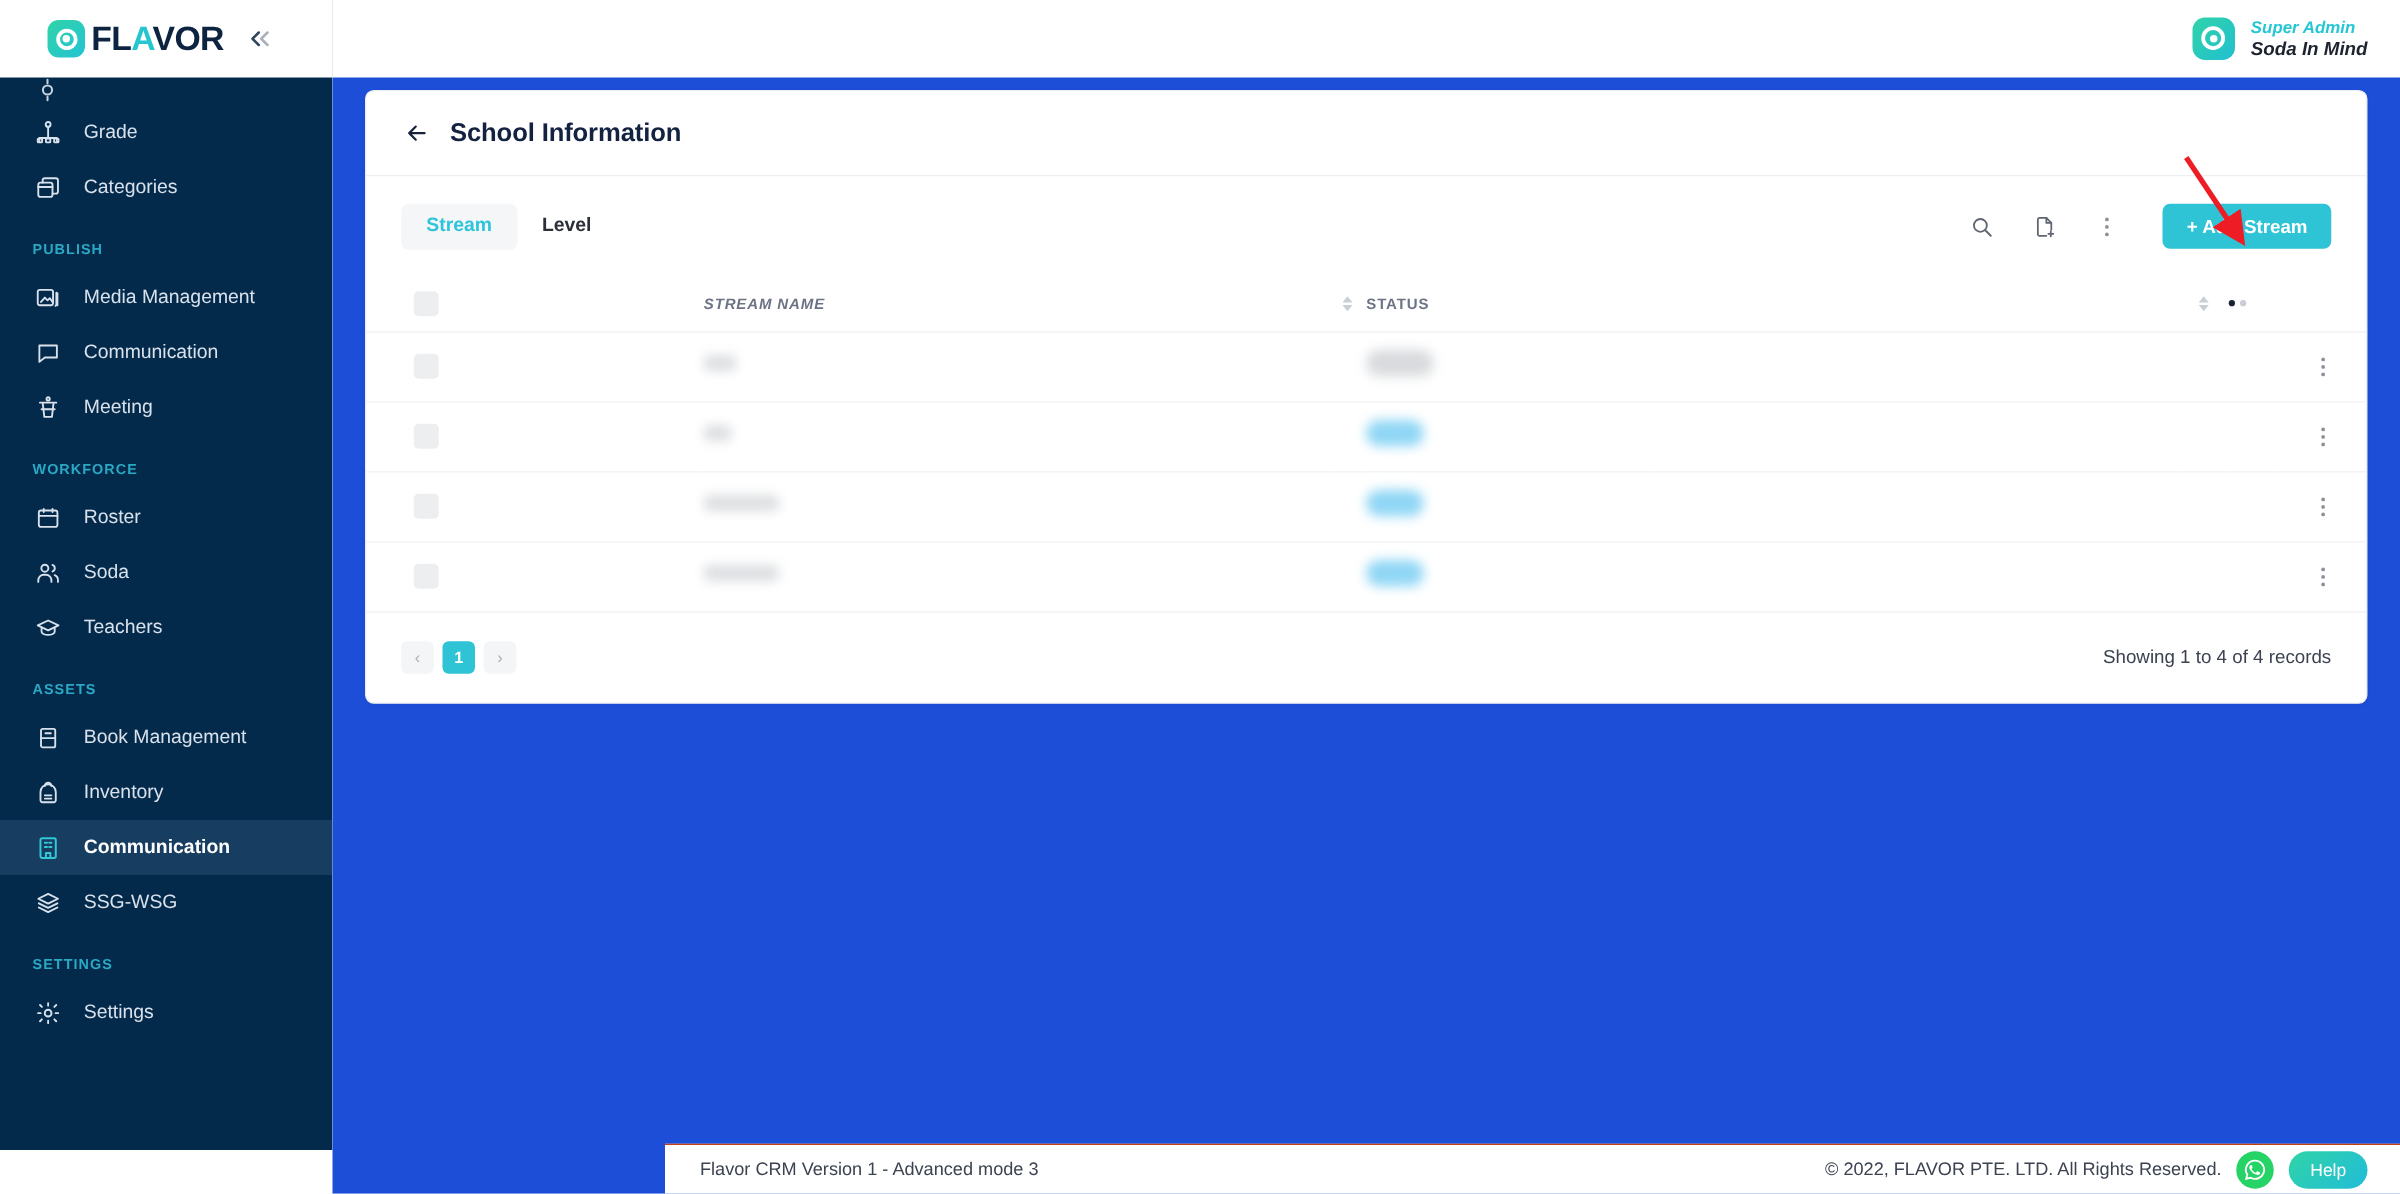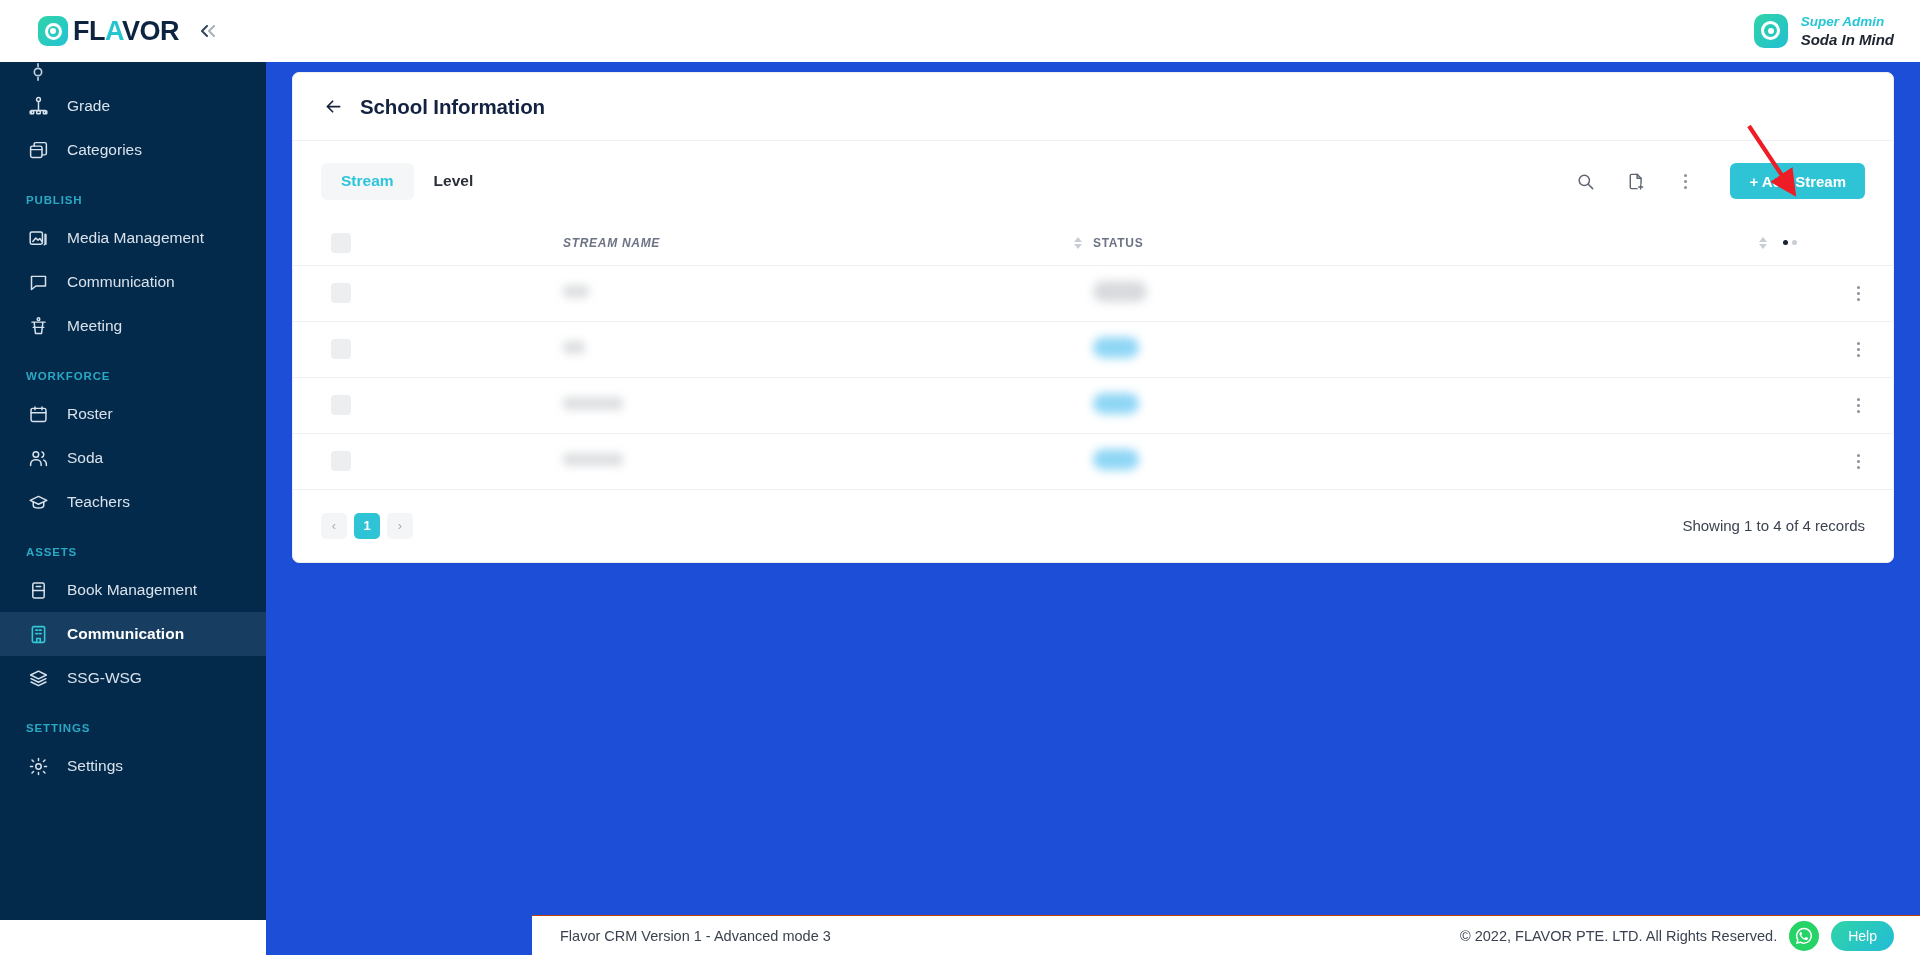--- a/index.html
+++ b/index.html
@@ -374,20 +374,30 @@
 
         <div class="nav-group">ASSETS</div>
         <div class="nav-item">
           <span class="ico">
             <svg width="21" height="21" viewBox="0 0 24 24" fill="none" stroke="#d9e2ec" stroke-width="1.7" stroke-linecap="round" stroke-linejoin="round">
               <rect x="5.5" y="3.5" width="13" height="17" rx="1.6"></rect>
               <path d="M5.5 12h13M9.5 7.5h5"></path>
             </svg>
           </span>
           <span class="lbl">Book Management</span>
+        </div>
+        <div class="nav-item">
+          <span class="ico">
+            <svg width="21" height="21" viewBox="0 0 24 24" fill="none" stroke="#d9e2ec" stroke-width="1.7" stroke-linecap="round" stroke-linejoin="round">
+              <path d="M9 5.5a3 3 0 0 1 6 0"></path>
+              <path d="M5 11a6 6 0 0 1 14 0v7.5a1.8 1.8 0 0 1-1.8 1.8H6.8A1.8 1.8 0 0 1 5 18.5z"></path>
+              <path d="M9 14h6M9 17h6"></path>
+            </svg>
+          </span>
+          <span class="lbl">Inventory</span>
         </div>
         <div class="nav-item active">
           <span class="ico">
             <svg width="21" height="21" viewBox="0 0 24 24" fill="none" stroke="#31c8d8" stroke-width="1.8" stroke-linecap="round" stroke-linejoin="round">
               <rect x="5" y="3" width="14" height="18" rx="1.5"></rect>
               <path d="M9 7h2M13 7h2M9 11h2M13 11h2"></path>
               <path d="M10 21v-4.5h4V21"></path>
             </svg>
           </span>
           <span class="lbl">Communication</span>

